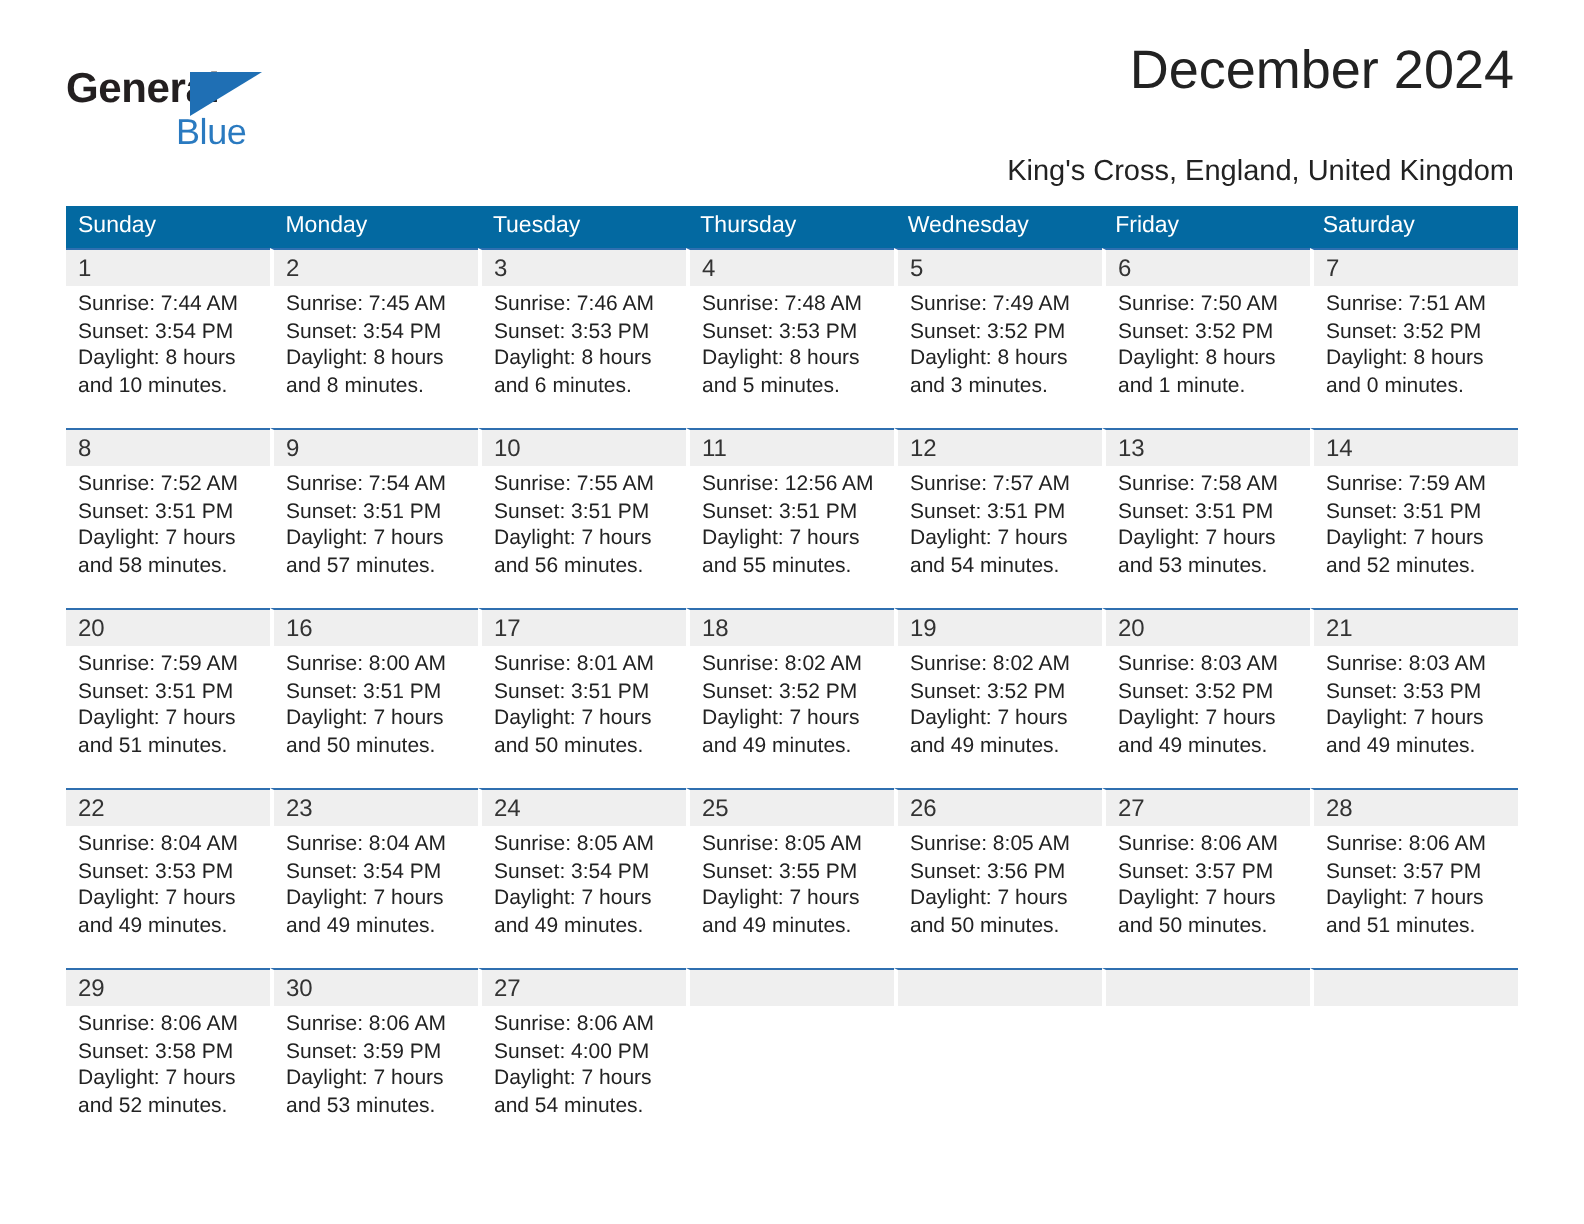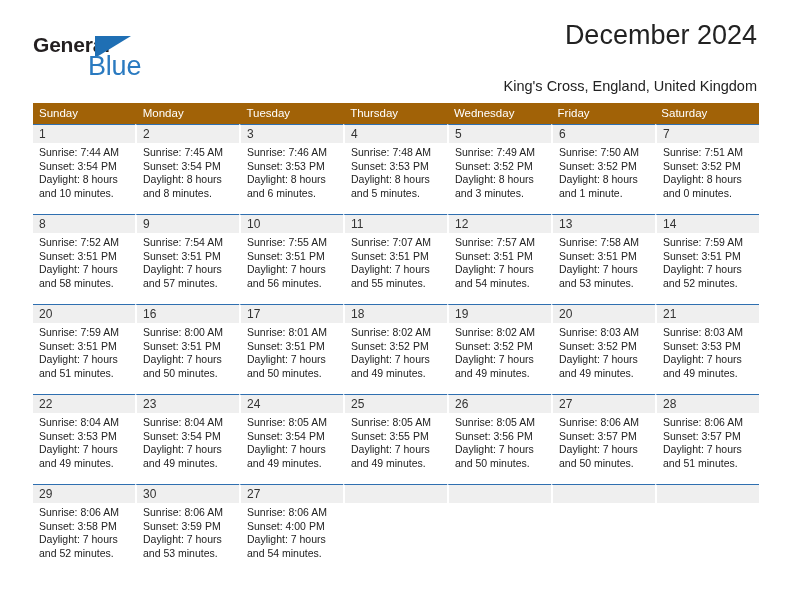--- a/index.html
+++ b/index.html
@@ -43,21 +43,21 @@
     font-size: 21px;
     letter-spacing: -0.2px;
     color: #231f20;
     line-height: 24px;
     font-weight: bold;
   }
   .logo-blue {
     position: absolute;
     left: 55px;
     top: 21px;
-    font-size: 27px;
+    font-size: 18px;
     letter-spacing: -0.2px;
     color: #2a7ac0;
     line-height: 24px;
   }
   .logo-triangle {
     position: absolute;
     left: 62px;
     top: 3px;
     width: 0;
     height: 0;
@@ -88,21 +88,21 @@
   .calendar {
     position: absolute;
     left: 33px;
     top: 103px;
     width: 726px;
   }
   .weekday-row {
     display: flex;
     width: 726px;
     height: 21px;
-    background: #a16207;
+    background: #0369a1;
   }
   .weekday {
     flex: 1 1 0;
     color: #ffffff;
     font-size: 11.5px;
     line-height: 21px;
     padding-left: 6px;
     box-sizing: border-box;
     white-space: nowrap;
   }
@@ -262,21 +262,21 @@
         <div class="day-info">
           <div>Sunrise: 7:55 AM</div>
           <div>Sunset: 3:51 PM</div>
           <div>Daylight: 7 hours</div>
           <div>and 56 minutes.</div>
         </div>
       </div>
       <div class="day-cell">
         <div class="day-number">11</div>
         <div class="day-info">
-          <div>Sunrise: 7:07 AM</div>
+          <div>Sunrise: 12:56 AM</div>
           <div>Sunset: 3:51 PM</div>
           <div>Daylight: 7 hours</div>
           <div>and 55 minutes.</div>
         </div>
       </div>
       <div class="day-cell">
         <div class="day-number">12</div>
         <div class="day-info">
           <div>Sunrise: 7:57 AM</div>
           <div>Sunset: 3:51 PM</div>

